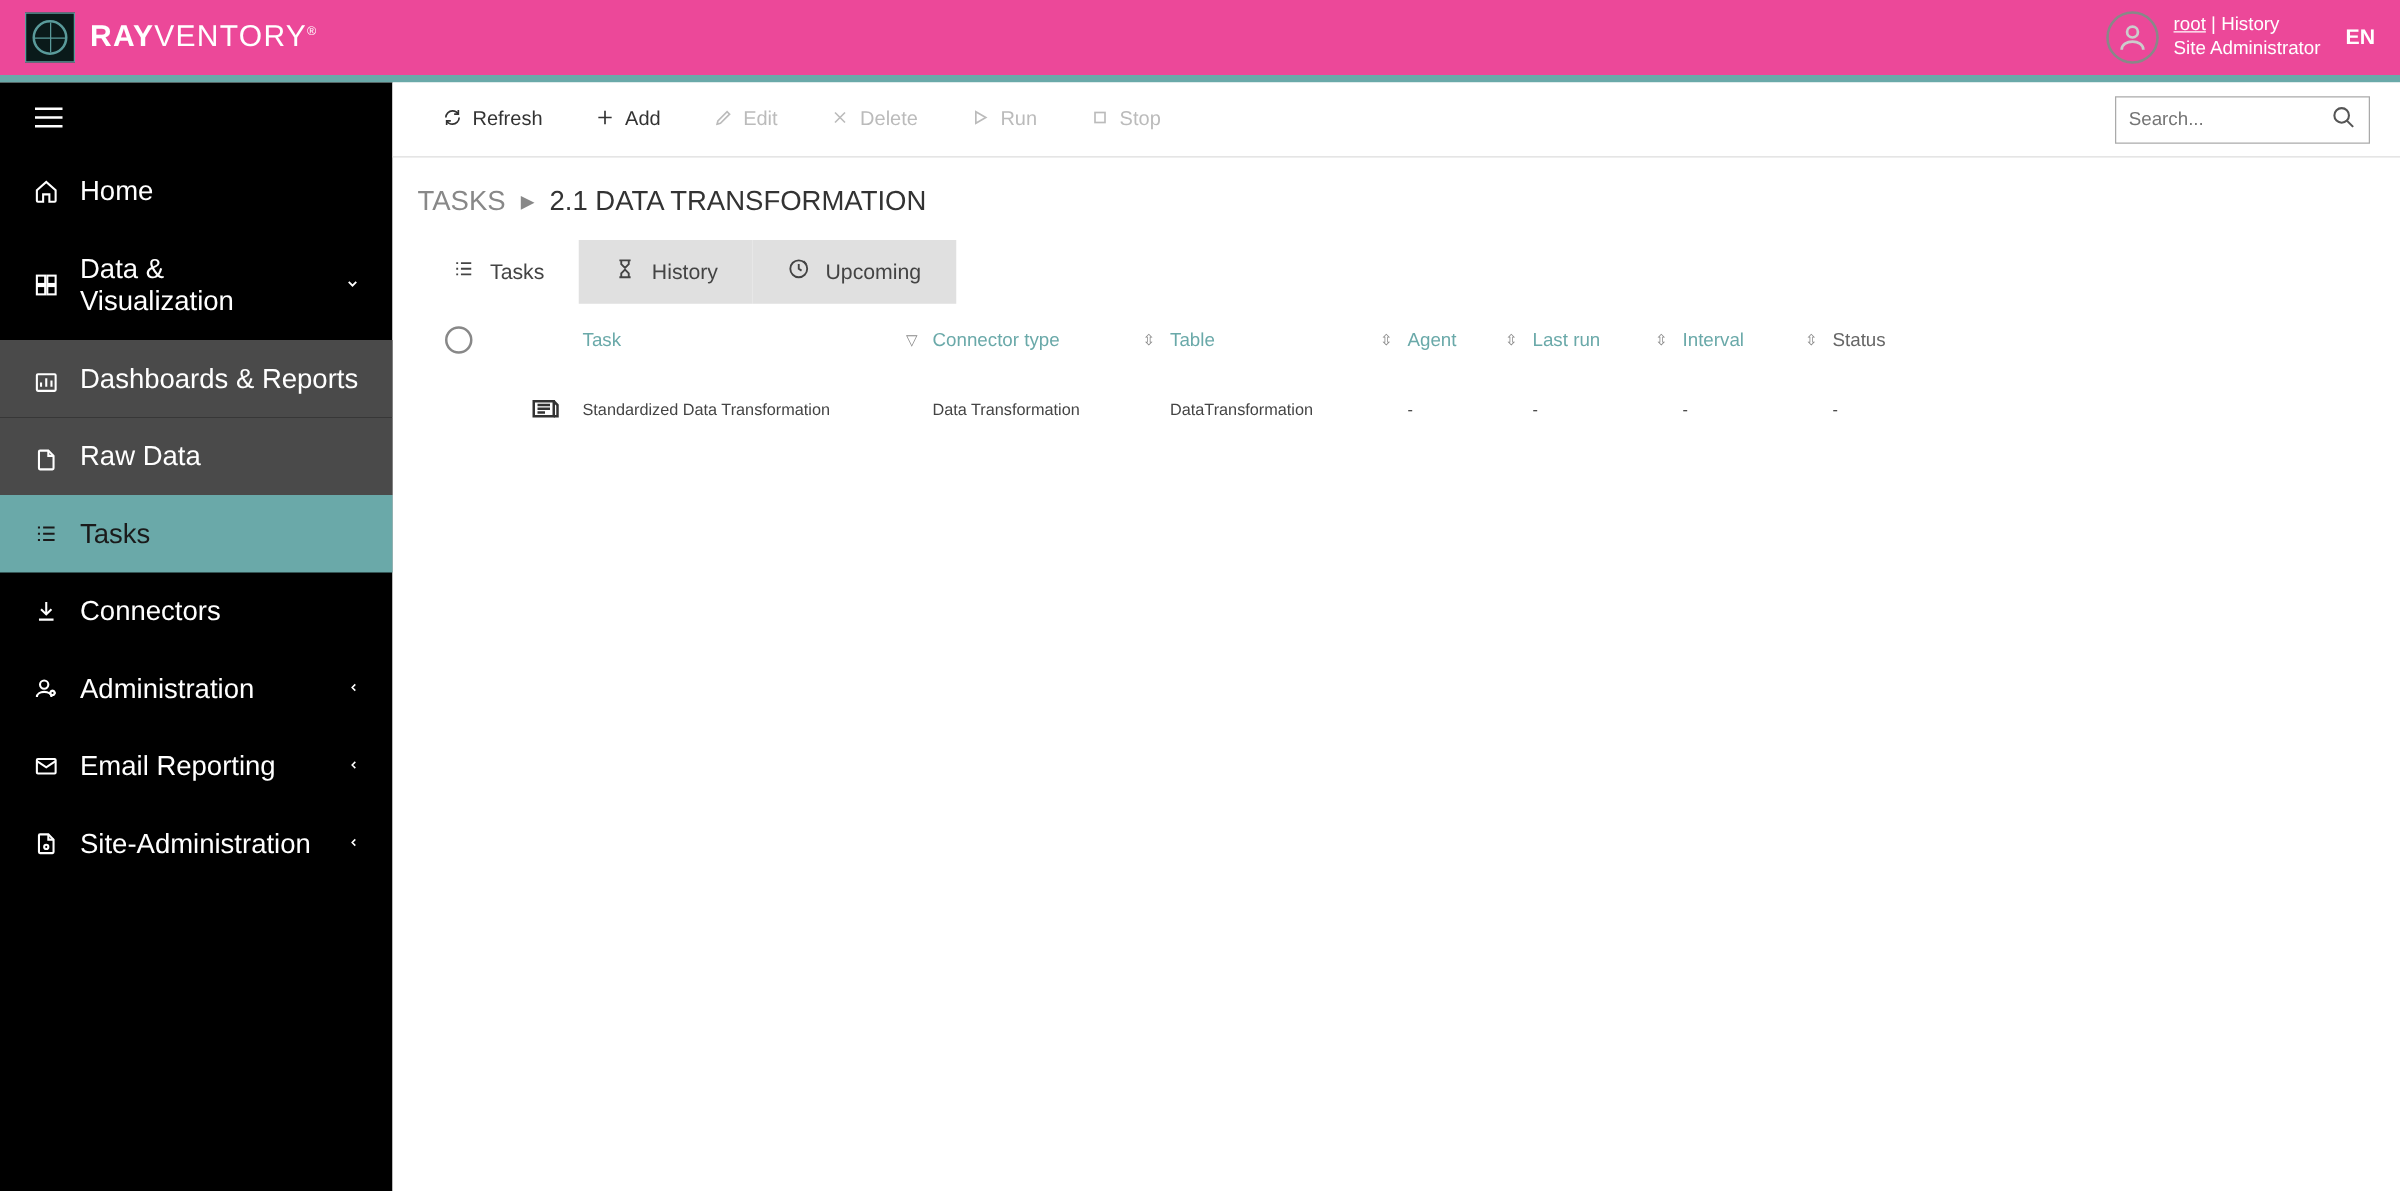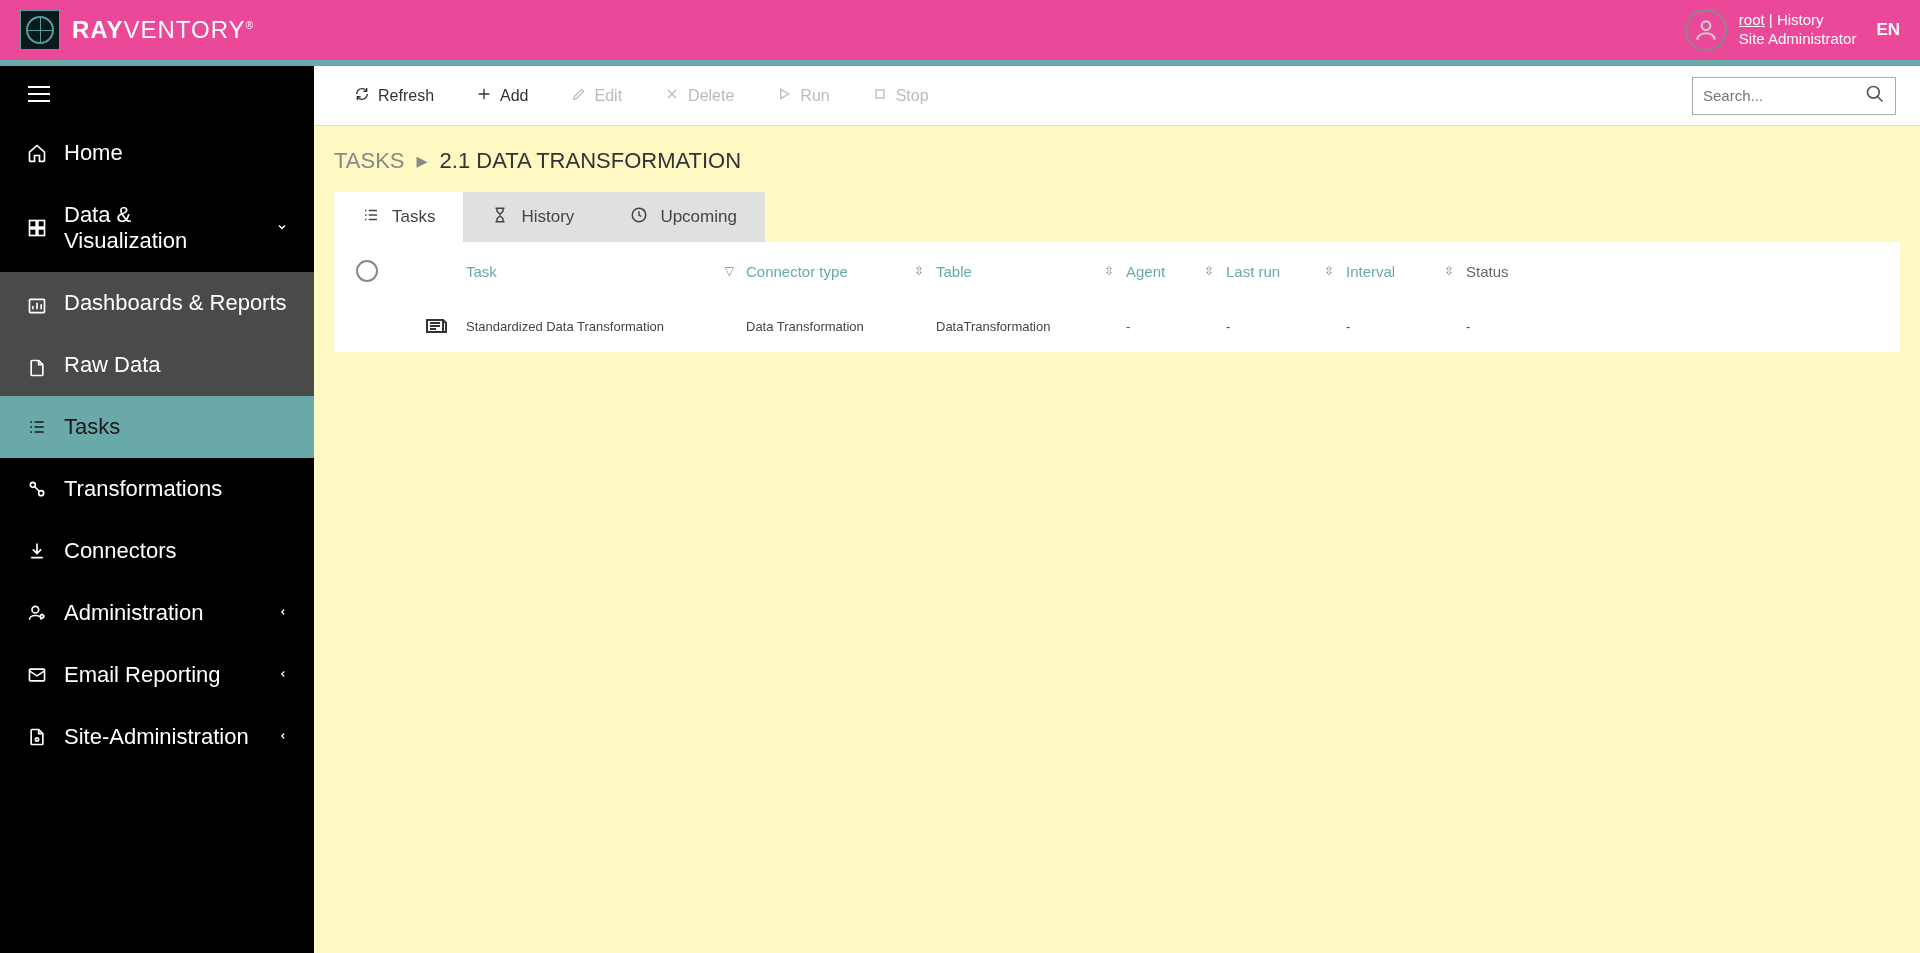--- a/index.html
+++ b/index.html
@@ -42,21 +42,21 @@
 .nav { flex: 1; }
 .nav-item {
   display: flex; align-items: center; gap: 16px; padding: 18px 26px;
   font-size: 22px; cursor: pointer; position: relative;
 }
 .nav-item.sub { background: #4a4a4a; align-items: flex-end; }
 .nav-item.active { background: #6aa9a9; color: #1a1a1a; }
 .nav-icon { width: 22px; display: flex; align-items: center; justify-content: center; flex-shrink: 0; }
 .nav-chevron { margin-left: auto; font-size: 12px; }
 
-.main { flex: 1; display: flex; flex-direction: column; background: #fef9c3; overflow: hidden; }
+.main { flex: 1; display: flex; flex-direction: column; background: #ffffff; overflow: hidden; }
 
 .toolbar {
   background: #fff; height: 60px; display: flex; align-items: center;
   padding: 0 24px; gap: 10px; border-bottom: 1px solid #ddd;
 }
 .tool-btn {
   display: flex; align-items: center; gap: 8px; padding: 8px 16px;
   font-size: 16px; color: #333; cursor: pointer; border: none; background: none;
 }
 .tool-btn.disabled { color: #bbb; cursor: default; }
@@ -188,30 +188,20 @@
         <span class="nav-icon">
           <svg width="20" height="20" viewBox="0 0 24 24" fill="none" stroke="currentColor" stroke-width="2">
               <path d="M4 6h2M4 12h2M4 18h2M9 6h11M9 12h11M9 18h11"></path>
             </svg>
         </span>
         <span>Tasks</span>
       </div>
       <div class="nav-item">
         <span class="nav-icon">
           <svg width="20" height="20" viewBox="0 0 24 24" fill="none" stroke="currentColor" stroke-width="2">
-              <circle cx="7" cy="7" r="3"></circle>
-              <circle cx="17" cy="17" r="3"></circle>
-              <path d="M9 9l6 6"></path>
-            </svg>
-        </span>
-        <span>Transformations</span>
-      </div>
-      <div class="nav-item">
-        <span class="nav-icon">
-          <svg width="20" height="20" viewBox="0 0 24 24" fill="none" stroke="currentColor" stroke-width="2">
               <path d="M12 3v12M7 10l5 5 5-5M5 20h14"></path>
             </svg>
         </span>
         <span>Connectors</span>
       </div>
       <div class="nav-item">
         <span class="nav-icon">
           <svg width="20" height="20" viewBox="0 0 24 24" fill="none" stroke="currentColor" stroke-width="2">
               <circle cx="10" cy="8" r="4"></circle>
               <path d="M3 20c0-3 3-5 7-5s7 2 7 5"></path>

